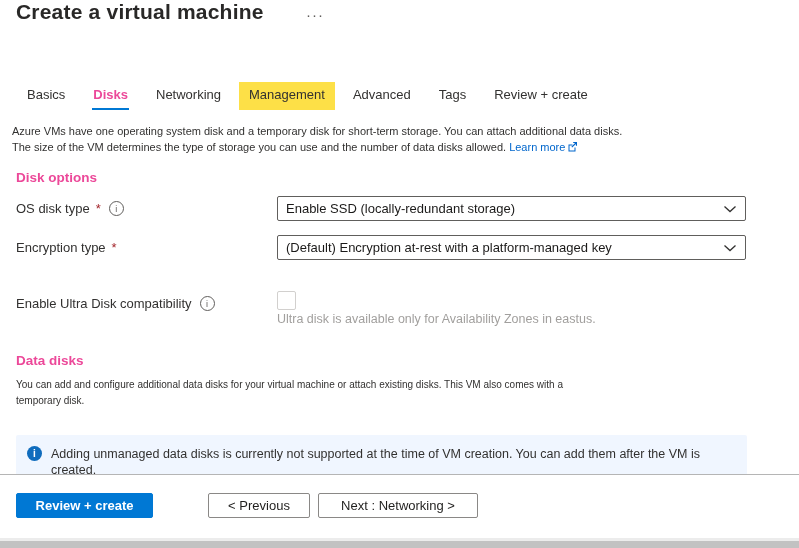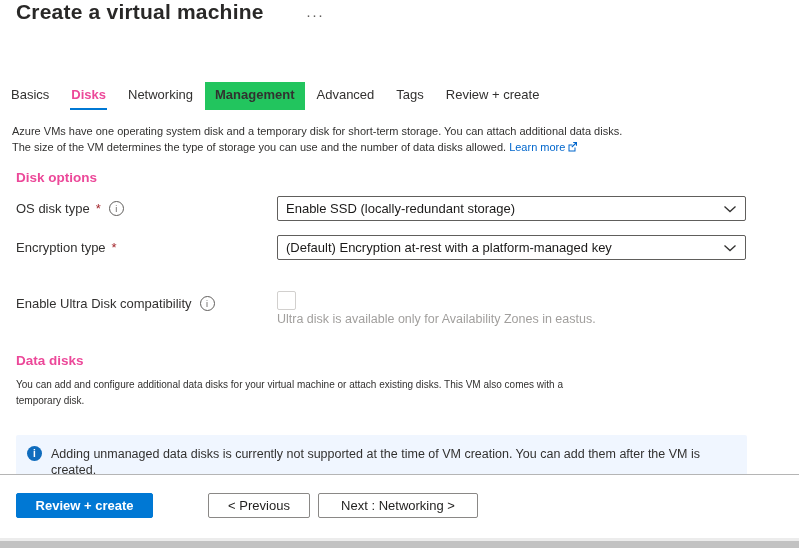--- a/index.html
+++ b/index.html
@@ -9,25 +9,25 @@
   html,body{margin:0;padding:0;}
   body{
     width:799px;height:548px;overflow:hidden;position:relative;background:#fff;
     font-family:"Liberation Sans","DejaVu Sans",sans-serif;color:var(--text);
   }
   .abs{position:absolute;}
   
   .page-title{left:16px;top:0;font-size:21px;font-weight:700;color:#292827;margin:0;letter-spacing:.2px;}
   .more-btn{left:306px;top:6px;font-size:15px;color:#605e5c;cursor:pointer;letter-spacing:1px;}
   
-  .tabs{left:1px;top:82px;display:flex;gap:2px;}
+  .tabs{left:1px;top:82px;display:flex;gap:8px;padding-left:16px;}
   .tab{position:relative;padding:5px 10px 8px 10px;font-size:13px;color:#323130;cursor:pointer;white-space:nowrap;}
   .tab.active{font-weight:700;color:#ec4899;}
   .tab.active::after{content:"";position:absolute;left:9px;right:9px;bottom:0;height:2px;background:var(--accent);}
-  .tab.hovered{background:#22c55e;font-weight:bold;}
+  .tab.hovered{background:#fde047;}
   
   .intro{left:12px;top:123px;width:775px;font-size:11px;line-height:16px;color:#323130;}
   .learn-more{color:var(--link);text-decoration:none;cursor:pointer;white-space:nowrap;}
   .ext-icon{vertical-align:-1px;margin-left:2px;}
   
   .section-heading{font-size:13.5px;font-weight:700;color:#ec4899;margin:0;text-align:right;}
   .h-disk{left:16px;top:170px;}
   .h-data{left:16px;top:353px;}
   
   .field-label{font-size:13px;color:#323130;display:flex;align-items:center;gap:5px;}

